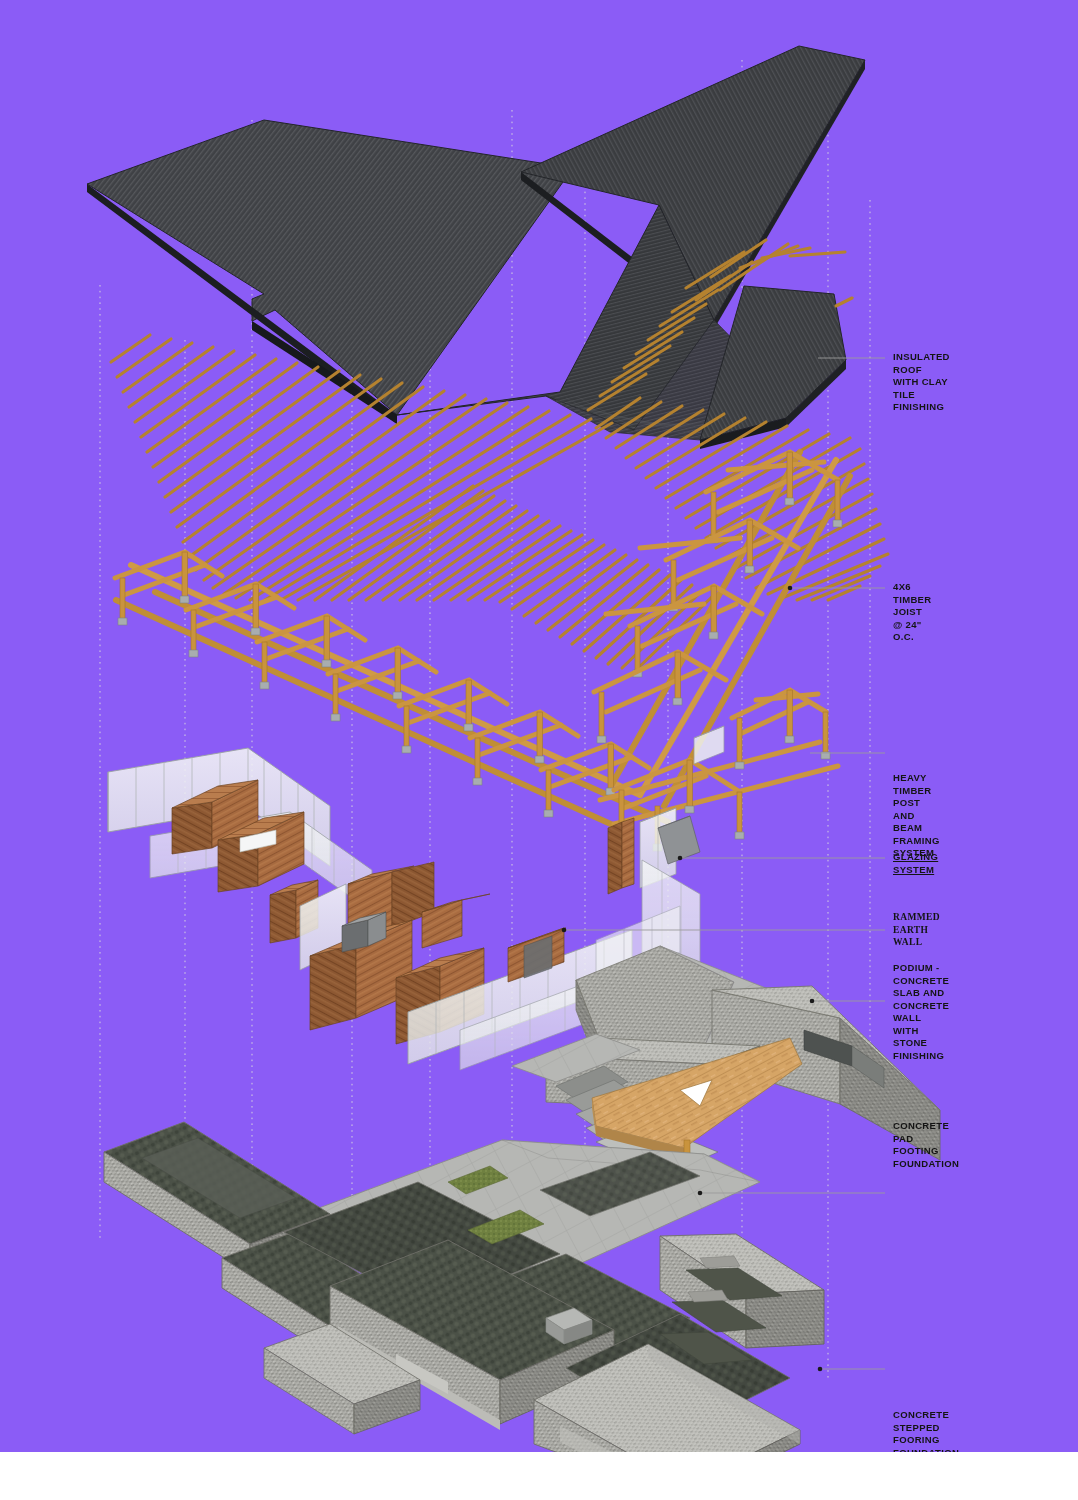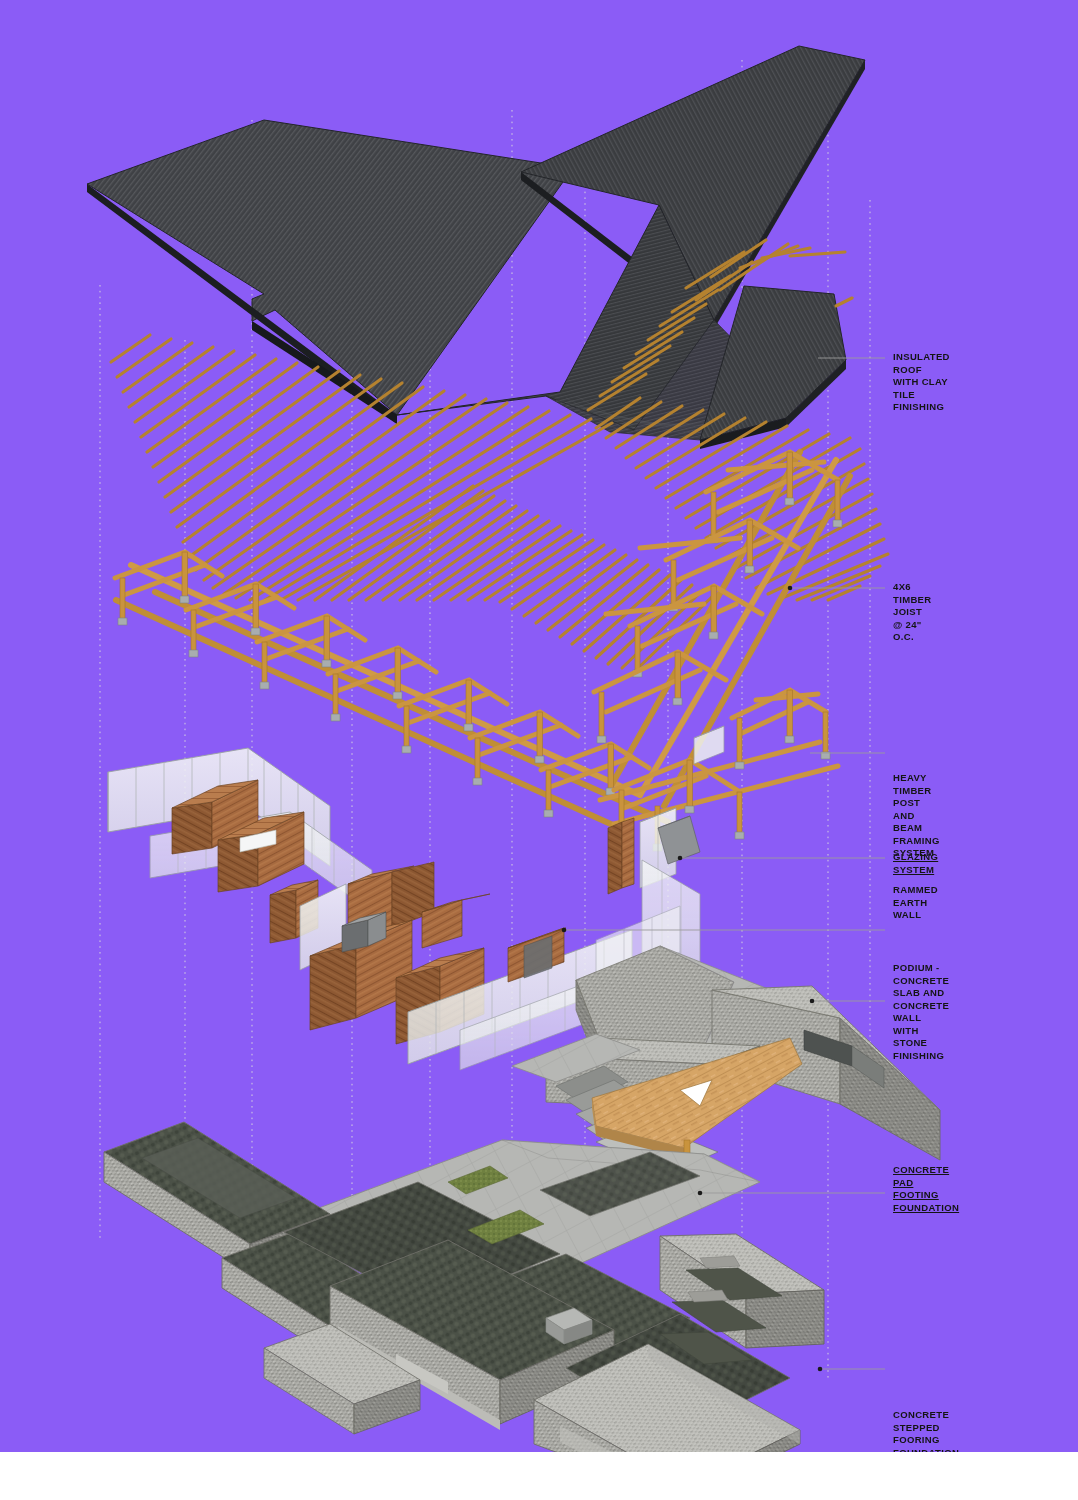--- a/index.html
+++ b/index.html
@@ -751,29 +751,29 @@
       <div class="label" style="left:893px; top:581px;">4x6 TIMBER JOIST @ 24" O.C.</div>
     </div>
     <div class="annotation">
       <div class="label" style="left:893px; top:772px;">HEAVY TIMBER POST AND BEAM
 FRAMING SYSTEM</div>
     </div>
     <div class="annotation">
       <div class="label" style="left:893px; top:851px;text-decoration:underline;">GLAZING SYSTEM</div>
     </div>
     <div class="annotation">
-      <div class="label" style="left:893px; top:884px;">RAMMED EARTH WALL</div>
+      <div class="label" style="left:893px; top:911px;font-family:Liberation Serif, serif;">RAMMED EARTH WALL</div>
     </div>
     <div class="annotation">
       <div class="label" style="left:893px; top:962px;">PODIUM - CONCRETE SLAB AND
 CONCRETE WALL WITH STONE
 FINISHING</div>
     </div>
     <div class="annotation">
-      <div class="label" style="left:893px; top:1164px;text-decoration:underline;">CONCRETE PAD FOOTING
+      <div class="label" style="left:893px; top:1120px;">CONCRETE PAD FOOTING
 FOUNDATION</div>
     </div>
     <div class="annotation">
       <div class="label" style="left:893px; top:1409px;">CONCRETE STEPPED FOORING
 FOUNDATION</div>
     </div>
   </div>
 
 </div>
 

